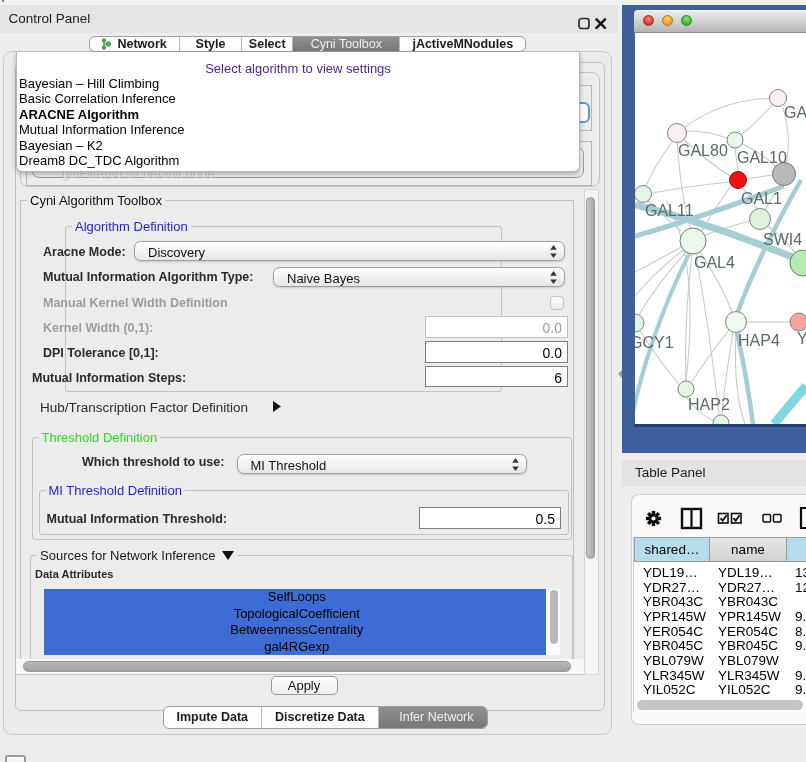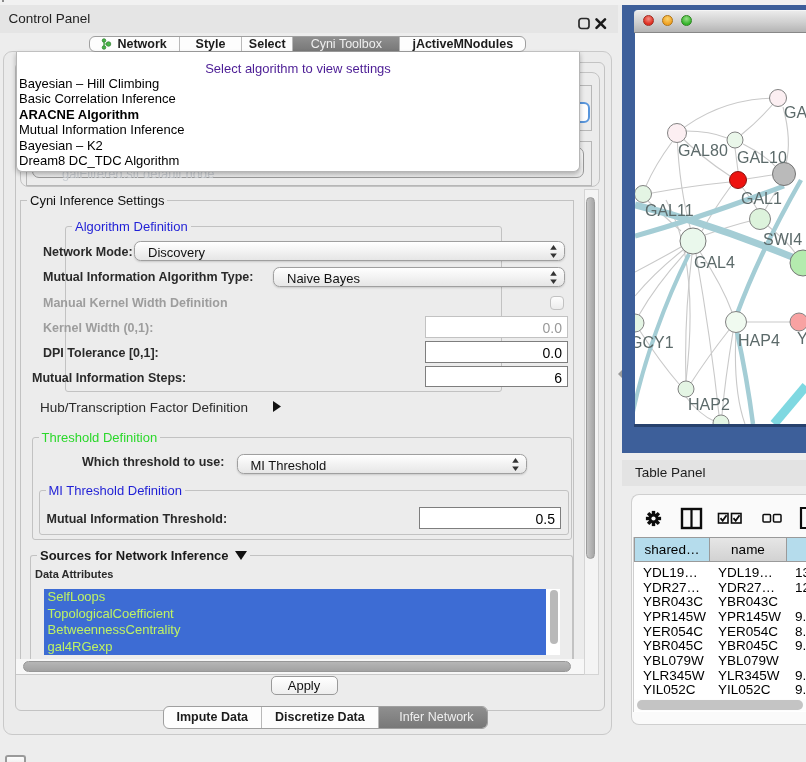--- a/index.html
+++ b/index.html
@@ -33,21 +33,21 @@
 label.dis { color:#9d9d9d; }
 .combo { position:absolute; height:20px; border:1px solid #9f9f9f; border-radius:6.5px; background:linear-gradient(#ffffff,#e6e6e6); font-size:13px; color:#111; box-shadow:0 1px 2px rgba(0,0,0,0.15); }
 .combo .txt { position:absolute; left:13px; top:2.5px; }
 .combo .arr { position:absolute; right:6px; top:2px; width:9px; height:15px; }
 .field { position:absolute; background:#fff; font-size:14px; color:#000; text-align:right; padding:2.5px 5px 0 0; }
 .field.en { border:1.5px solid #7e7e7e; }
 .field.dis { border:1px solid #c2c2c2; color:#999; }
 
 #listwhite { left:43.5px; top:589px; width:516px; height:66px; background:#fff; }
 #datalist { left:43.5px; top:589px; width:502.5px; height:66px; background:#3d6cd4; }
-#datalist div { font-size:13px; color:#bef264; padding-left:4px; height:16.5px; line-height:16.5px; }
+#datalist div { font-size:13px; color:#000000; padding-left:4px; height:16.5px; line-height:16.5px;text-align:center; }
 #listsb { left:549.5px; top:589.5px; width:8.5px; height:54px; background:#b9b9b9; border-radius:5px; }
 
 #applybtn { left:270.5px; top:676px; width:67px; height:18.5px; border:1px solid #9a9a9a; border-radius:5px; background:linear-gradient(#ffffff,#eeeeee); text-align:center; font-size:13px; color:#111; line-height:17px; }
 .seg { position:absolute; height:17px; border:1px solid #9f9f9f; background:#fdfdfd; display:flex; }
 .seg .s { height:100%; display:flex; align-items:center; justify-content:center; font-size:12.5px; font-weight:bold; color:#1c1c1c; border-right:1px solid #b9b9b9; white-space:nowrap; overflow:hidden; }
 .seg .s:last-child { border-right:none; }
 .seg .sel { background:linear-gradient(#8f8f8f,#787878); color:#efefef; font-weight:normal; }
 
 #popup { left:16px; top:52px; width:564px; height:120px; background:#ffffff; border:1px solid #b6b6b6; border-top:none; border-radius:0 0 6px 6px; box-shadow:0 2px 5px rgba(0,0,0,0.28); }
 #popup .hint { position:absolute; top:8px; left:0; width:100%; text-align:center; font-size:13px; color:#4c1d95; }
@@ -90,27 +90,27 @@
   <div id="box1" class="abs"></div>
   <div id="bluecombo" class="abs"></div>
   <div id="box2" class="abs"></div>
   <div id="galcombo" class="abs"></div>
   <div id="galtext" class="abs">galFiltered.sif default node</div>
   <div id="viewport" class="abs"></div>
 
   <div id="settings">
 
     <div class="group abs" style="left:20px; top:200px; width:554px; height:459px; border-radius:0; border-bottom:none;">
-      <span class="gtitle" style="color:#111;">Cyni Inference Settings</span>
+      <span class="gtitle" style="color:#111;">Cyni Algorithm Toolbox</span>
     </div>
 
     <div class="group abs" style="left:33px; top:226px; width:437px; height:166px;margin-left:32px;">
       <span class="gtitle" style="color:#1f1fd6;">Algorithm Definition</span>
     </div>
-    <label class="b abs" style="left:43px; top:245px;">Network Mode:</label>
+    <label class="b abs" style="left:43px; top:245px;">Aracne Mode:</label>
     <div class="combo abs" style="left:134px; top:241px; width:431px;">
         <span class="txt">Discovery</span>
         <svg class="arr" viewBox="0 0 9 16">
           <path d="M4.5 1 L8 6 L1 6 Z" fill="#333"></path>
           <path d="M4.5 15 L8 10 L1 10 Z" fill="#333"></path>
         </svg>
       </div>
     <label class="b abs" style="left:43px; top:270px;">Mutual Information Algorithm Type:</label>
     <div class="combo abs" style="left:273px; top:267px; width:292px;">
         <span class="txt">Naive Bayes</span>
@@ -143,21 +143,21 @@
           <path d="M4.5 15 L8 10 L1 10 Z" fill="#333"></path>
         </svg>
       </div>
     <div class="group abs" style="left:38.5px; top:490px; width:530px; height:45px;">
       <span class="gtitle" style="color:#1f1fd6;">MI Threshold Definition</span>
     </div>
     <label class="b abs" style="left:46.5px; top:512px;">Mutual Information Threshold:</label>
     <div class="field en abs" style="left:419px; top:507px; width:142px; height:22px;">0.5</div>
 
     <div class="group abs" style="left:30px; top:555px; width:542.5px; height:104px; border-bottom:none; border-radius:3px 3px 0 0;">
-      <span class="gtitle" style="color:#1a1a1a; font-weight:bold;">Sources for Network Inference <span style="display:inline-block; width:0; height:0; border-left:6.5px solid transparent; border-right:6.5px solid transparent; border-top:9px solid #111; vertical-align:0px;"></span></span>
+      <span class="gtitle" style="color:#1a1a1a; font-weight:normal;">Sources for Network Inference <span style="display:inline-block; width:0; height:0; border-left:6.5px solid transparent; border-right:6.5px solid transparent; border-top:9px solid #111; vertical-align:0px;"></span></span>
     </div>
     <label class="b abs" style="left:35px; top:568px; font-size:11px;">Data Attributes</label>
   </div>
   <div id="listwhite" class="abs"></div>
   <div id="datalist" class="abs">
     <div>SelfLoops</div>
     <div>TopologicalCoefficient</div>
     <div>BetweennessCentrality</div>
     <div>gal4RGexp</div>
   </div>

